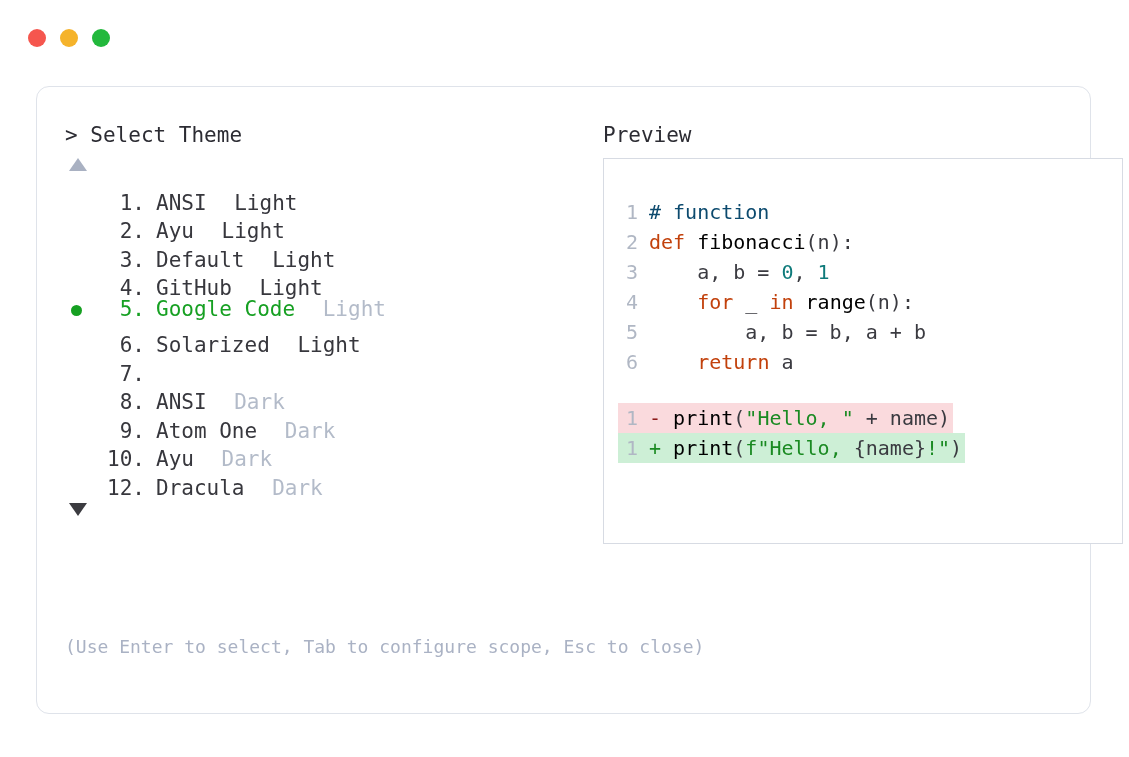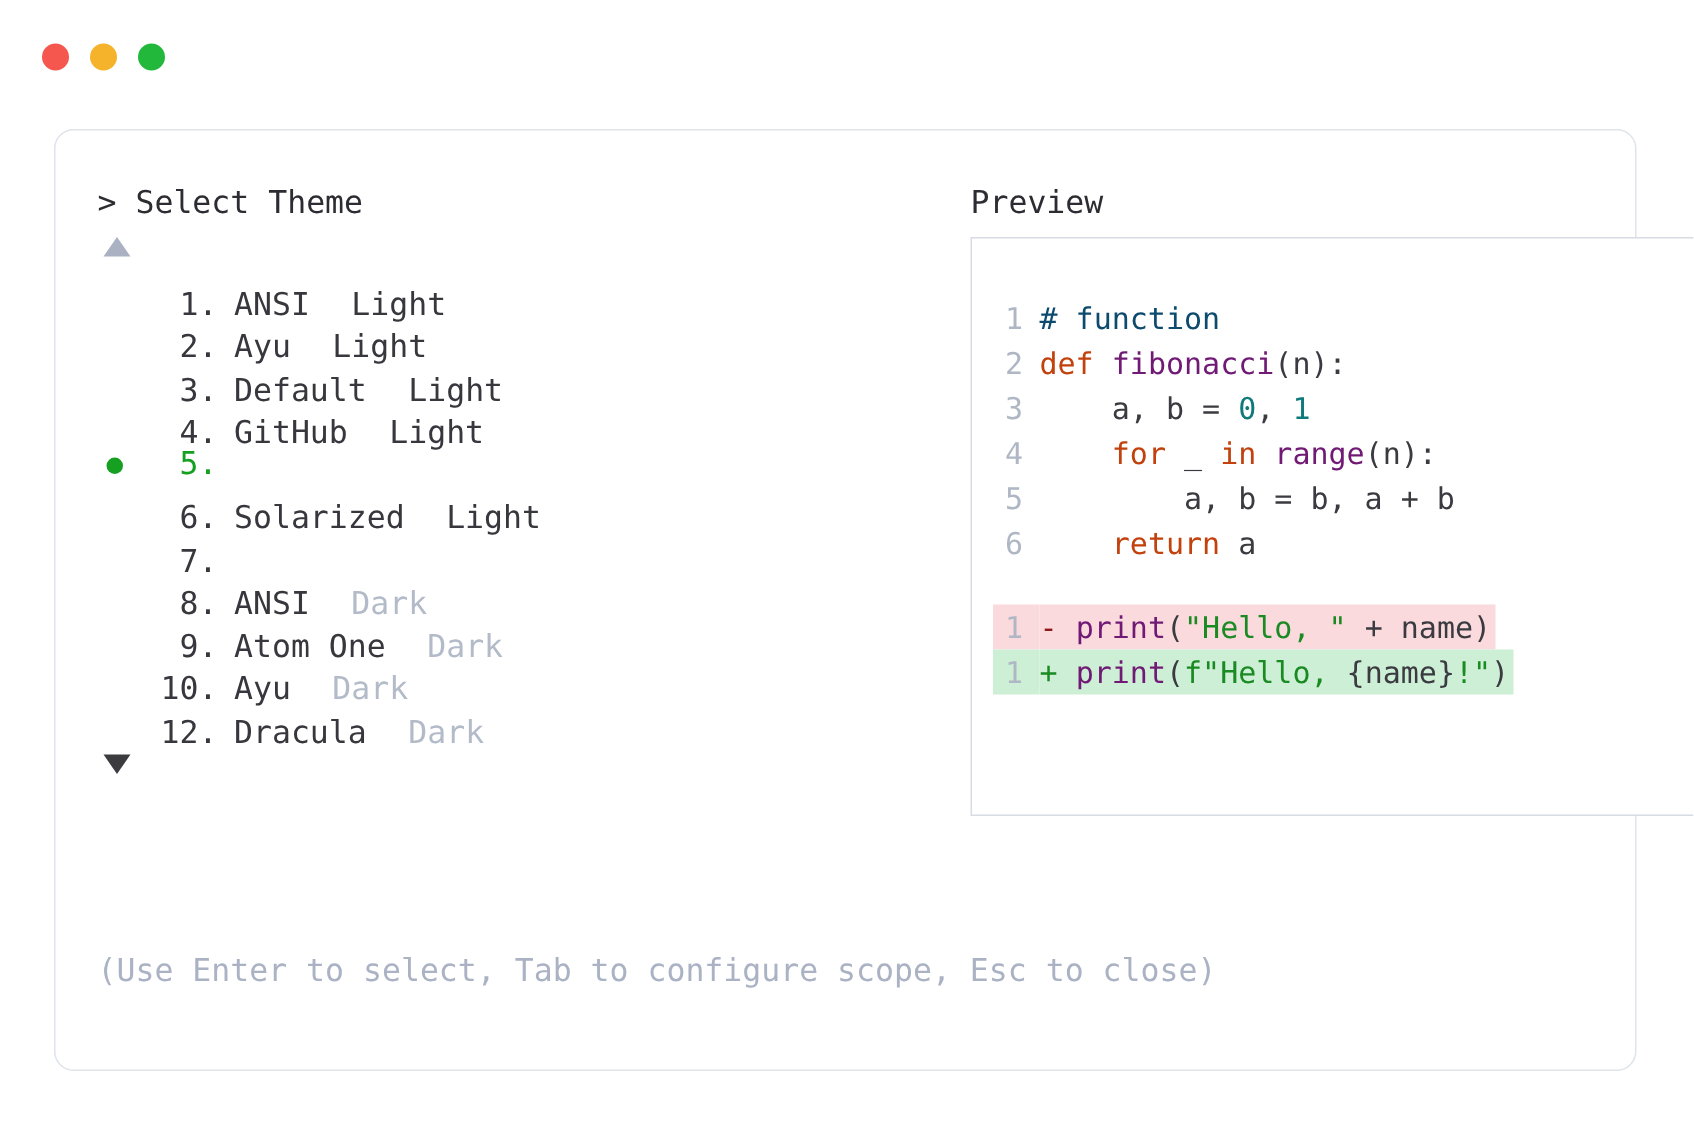--- a/index.html
+++ b/index.html
@@ -66,21 +66,21 @@
   }
 
   .col-left {
     position: absolute;
     left: 0;
     top: 0;
     width: 470px;
   }
   .col-right {
     position: absolute;
-    left: 534px;
+    left: 490px;
     top: 0;
     width: 520px;
     padding-left: 48px;
   }
 
   
   .prompt-line {
     font-size: 21px;
     line-height: 28px;
     color: #2c2c33;
@@ -188,21 +188,21 @@
     width: 20px;
     flex: 0 0 20px;
     text-align: right;
     color: #b0b7c4;
     margin-right: 11px;
   }
   .ctext { color: #2c2c33; }
 
   .tok-comment  { color: #0c4a6e; }
   .tok-kw       { color: #c2410c; }
-  .tok-fn       { color: #701a75; }
+  .tok-fn       { color: #000000; }
   .tok-num      { color: #0e7a7a; }
   .tok-plain    { color: #3a3a40; }
   .tok-str      { color: #1a8a22; }
 
   .diff-block { margin-top: 26px; }
   .diff-line {
     display: flex;
     align-items: baseline;
     height: 30px;
     padding-left: 14px;
@@ -220,21 +220,21 @@
     align-items: baseline;
   }
   .sign-del { color: #8c1a1a; }
   .sign-add { color: #1a8a22; }
 
   
   .footer-hint {
     position: absolute;
     left: 28px;
     bottom: 52px;
-    font-size: 21px;
+    font-size: 18px;
     line-height: 28px;
     color: #aab2c4;
     white-space: pre;
   }
 </style>
 </head>
 <body>
 
 <div class="window">
 
@@ -255,21 +255,21 @@
 
           <div class="arrow-row">
             <span class="tri tri-up"></span>
           </div>
 
           <div class="theme-list" id="theme-list">
               <div class="theme-row"><span class="bullet-cell"></span><span class="num-cell"> 1.</span><span class="name-cell"><span class="tname">ANSI</span><span class="tsuffix"> Light</span></span></div>
               <div class="theme-row"><span class="bullet-cell"></span><span class="num-cell"> 2.</span><span class="name-cell"><span class="tname">Ayu</span><span class="tsuffix"> Light</span></span></div>
               <div class="theme-row"><span class="bullet-cell"></span><span class="num-cell"> 3.</span><span class="name-cell"><span class="tname">Default</span><span class="tsuffix"> Light</span></span></div>
               <div class="theme-row"><span class="bullet-cell"></span><span class="num-cell"> 4.</span><span class="name-cell"><span class="tname">GitHub</span><span class="tsuffix"> Light</span></span></div>
-              <div class="theme-row selected"><span class="bullet-cell"><span class="bullet"></span></span><span class="num-cell"> 5.</span></div>
+              <div class="theme-row selected"><span class="bullet-cell"><span class="bullet"></span></span><span class="num-cell"> 5.</span><span class="name-cell"><span class="tname">Google Code</span><span class="tsuffix muted"> Light</span></span></div>
               <div class="theme-row"><span class="bullet-cell"></span><span class="num-cell"> 6.</span><span class="name-cell"><span class="tname">Solarized</span><span class="tsuffix"> Light</span></span></div>
               <div class="theme-row"><span class="bullet-cell"></span><span class="num-cell"> 7.</span></div>
               <div class="theme-row"><span class="bullet-cell"></span><span class="num-cell"> 8.</span><span class="name-cell"><span class="tname">ANSI</span><span class="tsuffix muted"> Dark</span></span></div>
               <div class="theme-row"><span class="bullet-cell"></span><span class="num-cell"> 9.</span><span class="name-cell"><span class="tname">Atom One</span><span class="tsuffix muted"> Dark</span></span></div>
               <div class="theme-row"><span class="bullet-cell"></span><span class="num-cell">10.</span><span class="name-cell"><span class="tname">Ayu</span><span class="tsuffix muted"> Dark</span></span></div>
               <div class="theme-row"><span class="bullet-cell"></span><span class="num-cell">12.</span><span class="name-cell"><span class="tname">Dracula</span><span class="tsuffix muted"> Dark</span></span></div>
             </div>
 
           <div class="arrow-row">
             <span class="tri tri-down"></span>

